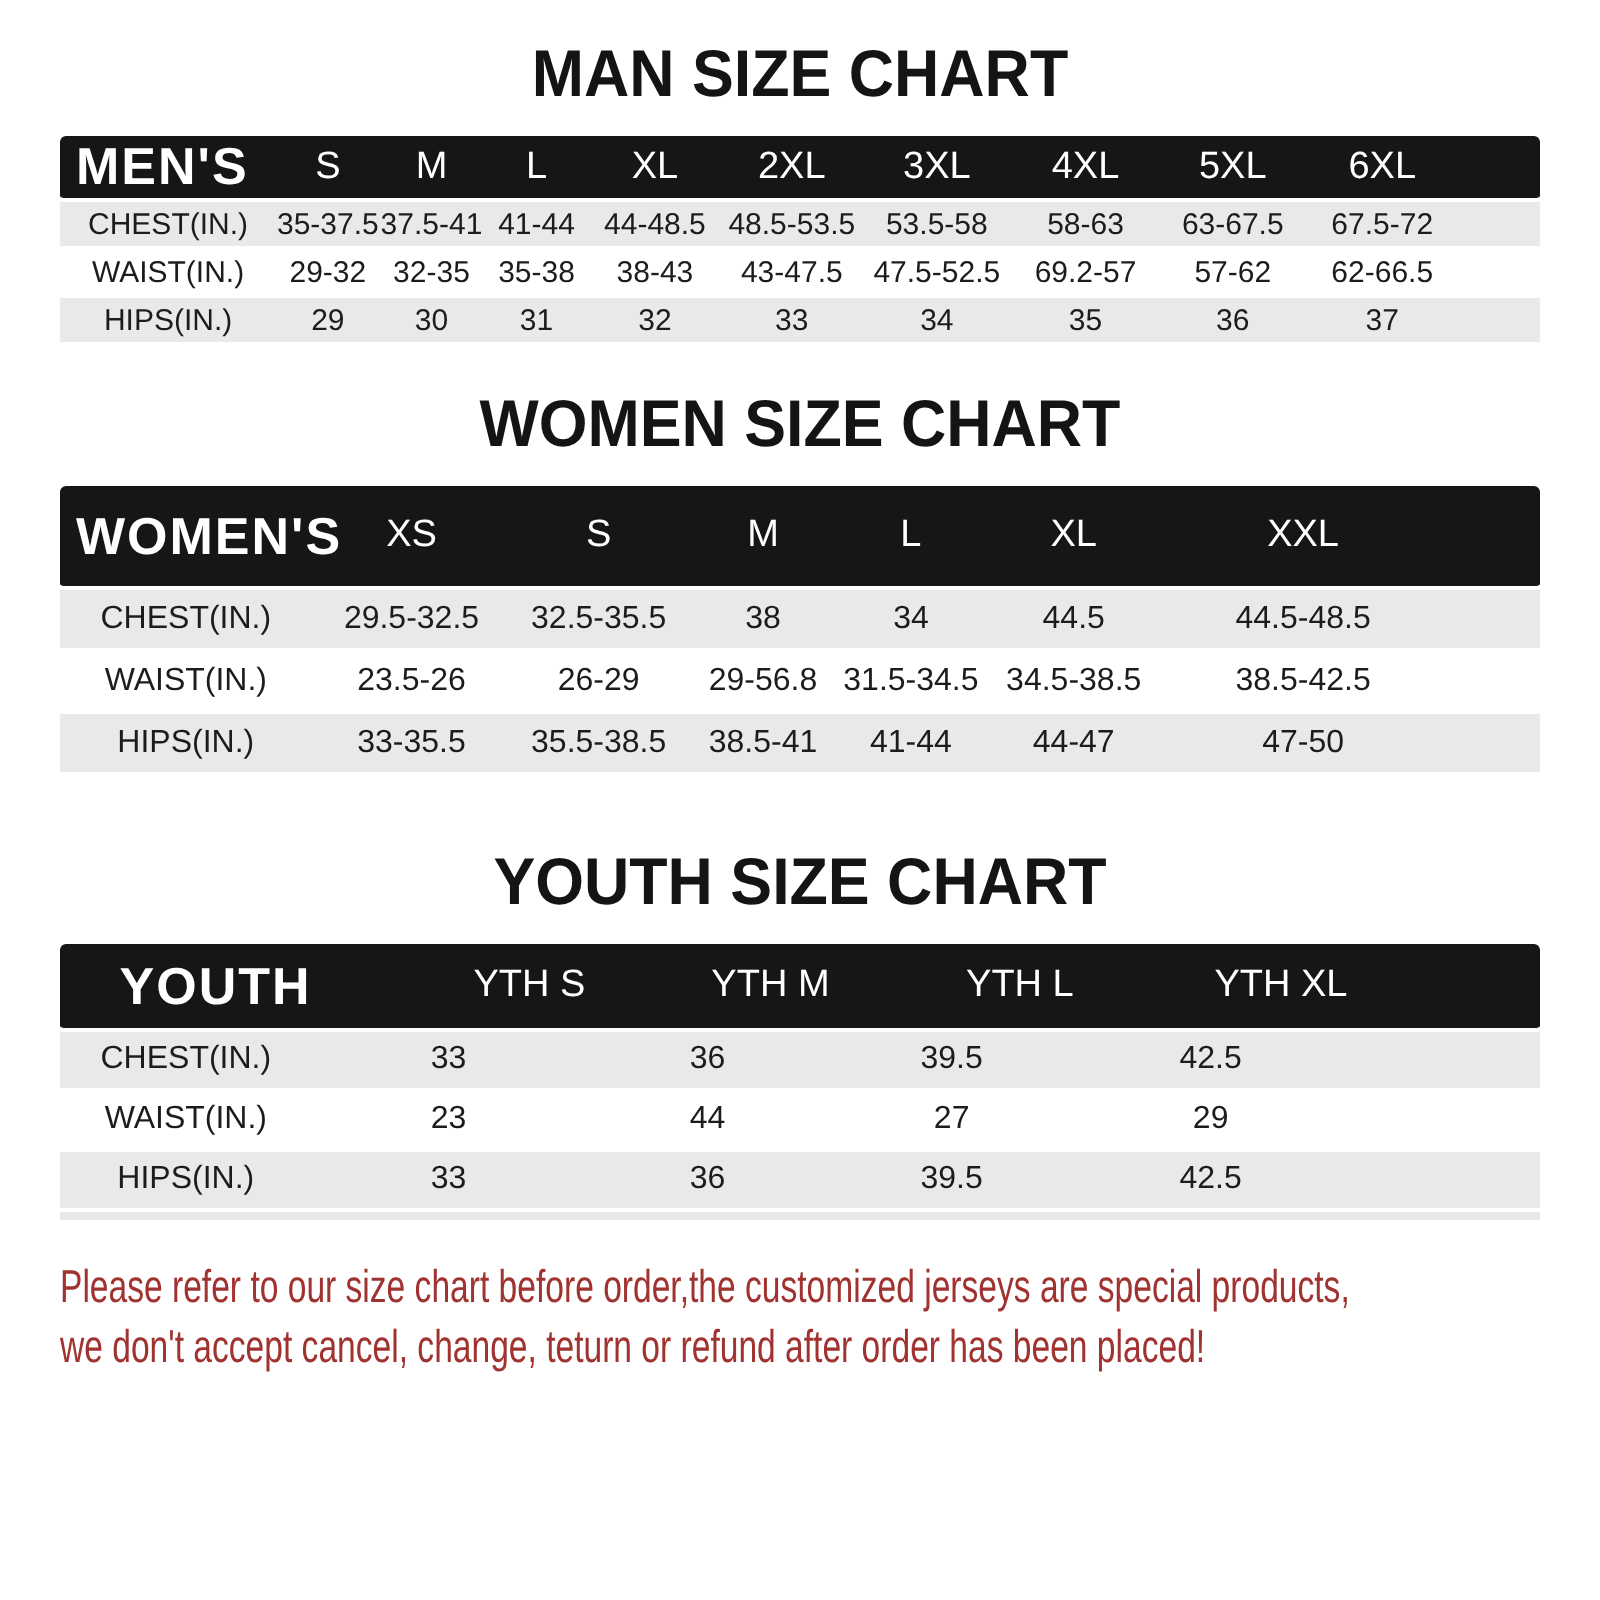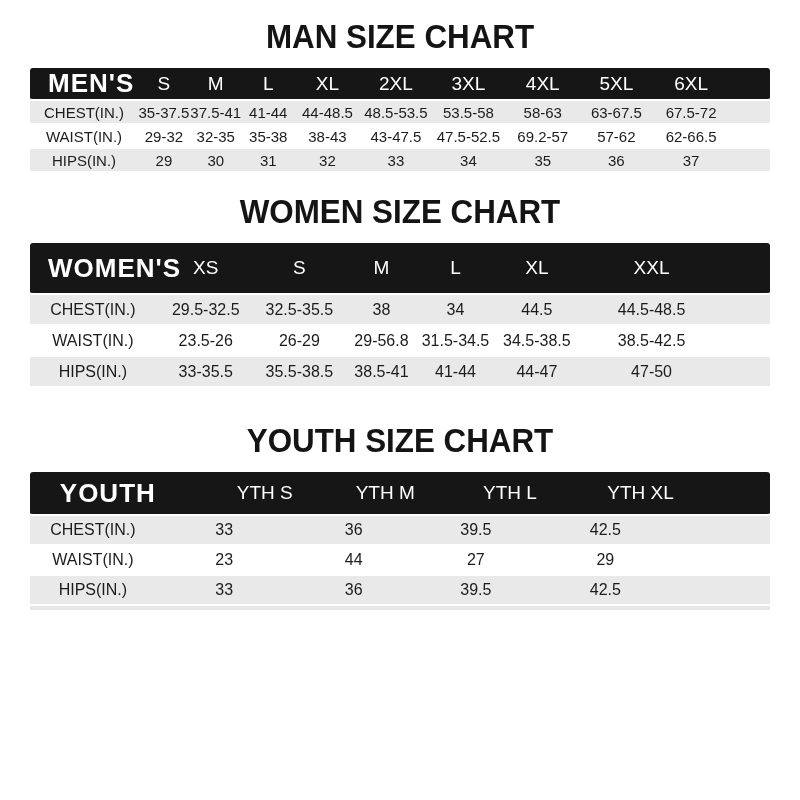--- a/index.html
+++ b/index.html
@@ -46,21 +46,21 @@
 
   thead th {
     background:#161616; color:#ffffff;
     font-weight:normal; font-size:19px; text-align:center;
     vertical-align:middle; border-bottom:2px solid #ffffff;
   }
   thead th:first-child { border-radius:3px 0 0 3px; }
   thead th:last-child  { border-radius:0 3px 3px 0; }
   th.hlabel {
     font-weight:bold; font-size:26px; text-align:left;
-    padding-left:18px; letter-spacing:1px;
+    padding-left:8px; letter-spacing:1px;
   }
   .t-men   thead th { height:33px; }
   .t-women thead th { height:52px; }
   .t-youth thead th { height:44px;text-align:right; }
 
   tbody td {
     text-align:center; vertical-align:middle; color:#1c1c1c;
     border-bottom:2px solid #ffffff; background:#ffffff;
   }
   tbody td.rlabel { }
@@ -265,15 +265,19 @@
             <td>33</td>
             <td>36</td>
             <td>39.5</td>
             <td>42.5</td>
             <td></td>
           </tr>
         </tbody>
       </table>
   </section>
 
+  <div class="disclaimer">
+    <span class="line">Please refer to our size chart before order,the customized jerseys are special products,</span>
+    <span class="line">we don't accept cancel, change, teturn or refund after order has been placed!</span>
+  </div>
 
   <div class="bottom-strip"></div>
 </div>
 
 </body></html>

